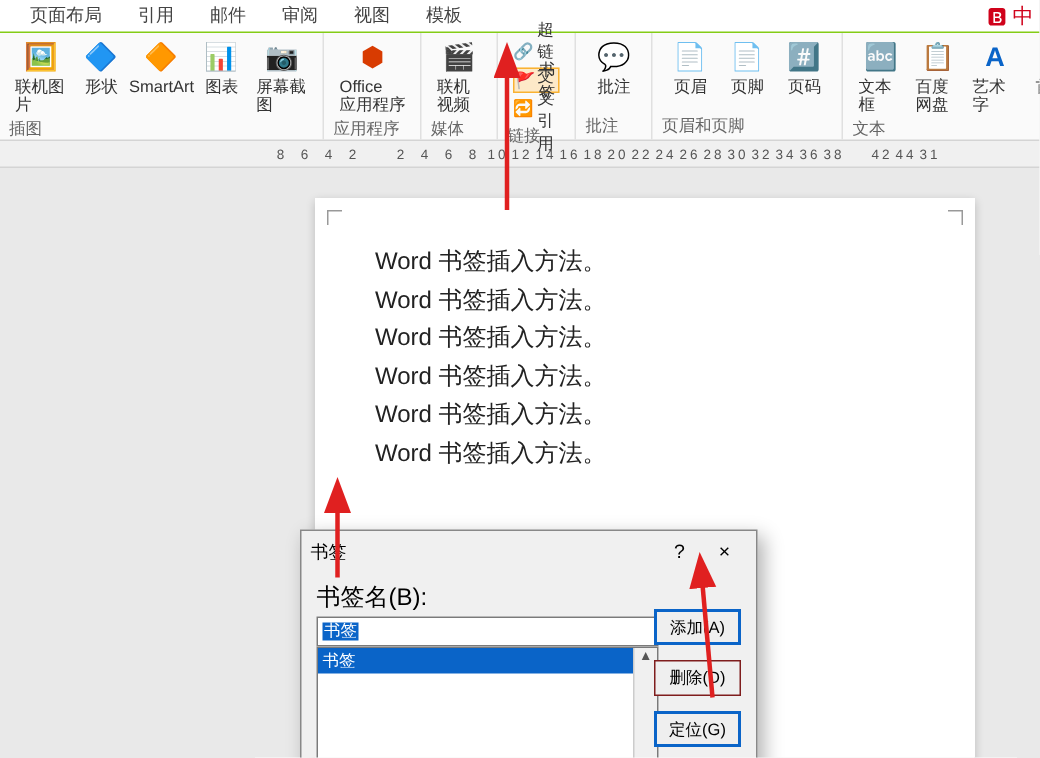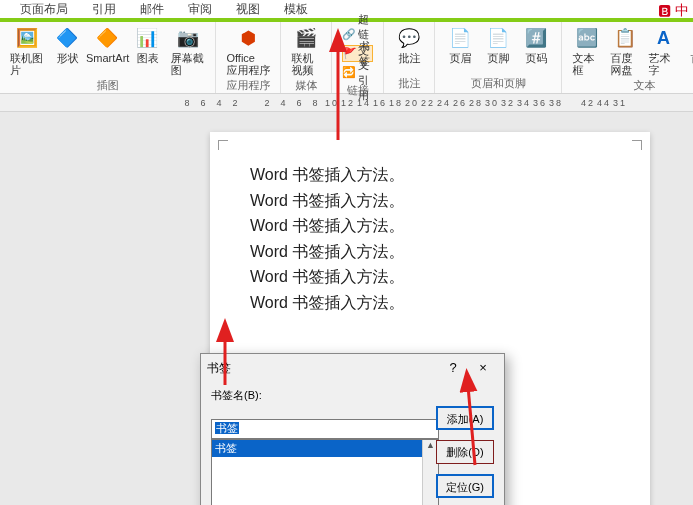--- a/index.html
+++ b/index.html
@@ -1,25 +1,25 @@
 <!DOCTYPE html>
 <html><head>
 <meta charset="utf-8">
 <style>
   * { box-sizing: border-box; margin: 0; padding: 0; font-family: "Microsoft YaHei", sans-serif; }
   body { background: #fff; width: 693px; height: 505px; overflow: hidden; position: relative; font-size: 12px; }
   
-  .tabbar { display: flex; height: 22px; align-items: center; padding-left: 8px; border-bottom: 4px solid #84cc16; }
+  .tabbar { display: flex; height: 22px; align-items: center; padding-left: 8px; border-bottom: 1px solid #84cc16; }
   .tab { padding: 3px 12px; color: #444; cursor: pointer; }
   .logo-corner { position: absolute; right: 4px; top: 2px; color: #d0021b; font-size: 14px; }
 
   .ribbon { display: flex; height: 72px; background: #fafafa; border-bottom: 1px solid #d4d4d4; }
   .ribbon-group { display: flex; flex-direction: column; border-right: 1px solid #e0e0e0; padding: 2px 6px 0; position: relative; }
   .ribbon-group .items { display: flex; flex: 1; align-items: flex-start; }
-  .ribbon-group .label { text-align: center; font-size: 11px; color: #666; padding-bottom: 2px; }
+  .ribbon-group .label { font-size: 11px; color: #666; padding-bottom: 2px; }
   .rbtn { display: flex; flex-direction: column; align-items: center; justify-content: flex-start; padding: 2px 4px; cursor: pointer; min-width: 38px; }
   .rbtn .icon { width: 24px; height: 24px; display: flex; align-items: center; justify-content: center; font-size: 18px; margin-bottom: 2px; }
   .rbtn .txt { font-size: 11px; color: #333; line-height: 1.1; text-align: left; }
   .stack { display: flex; flex-direction: column; gap: 2px; padding: 2px 4px; }
   .stack-item { display: flex; align-items: center; font-size: 11px; color: #333; cursor: pointer; height: 17px; }
   .stack-item .mini-icon { width: 16px; height: 16px; margin-right: 2px; display: inline-flex; align-items: center; justify-content: center; }
   .stack-item.sel { border: 1px solid #f9b233; background: #fde9c8; }
 
   .ruler { height: 18px; background: #f0f0f0; border-bottom: 1px solid #d4d4d4; display: flex; align-items: center; padding-left: 180px; font-size: 9px; color: #555; letter-spacing: 2px; white-space: nowrap; overflow: hidden; }
   .ruler span { display: inline-block; width: 16px; text-align: center; }
@@ -28,21 +28,21 @@
   .page { background: #fff; width: 440px; margin-left: 210px; height: 380px; box-shadow: 0 2px 6px rgba(0,0,0,.2); padding: 30px 40px; position: relative; }
   .page .corner-tl { position:absolute; top:8px; left:8px; width:10px; height:10px; border-top:1px solid #999; border-left:1px solid #999;}
   .page .corner-tr { position:absolute; top:8px; right:8px; width:10px; height:10px; border-top:1px solid #999; border-right:1px solid #999;}
   .doc-line { font-size: 16px; color: #222; line-height: 1.6; }
 
   .dialog { position: absolute; left: 200px; top: 241px; width: 305px; height: 260px; background: #f0f0f0; border: 1px solid #888; box-shadow: 4px 4px 12px rgba(0,0,0,.3); }
   .dialog-title { display: flex; align-items: center; padding: 0 6px; height: 28px; }
   .dialog-title .title { flex: 1; font-size: 12px; }
   .dialog-title .help-btn, .dialog-title .close-btn { width: 30px; height: 22px; text-align: center; cursor: pointer; font-size: 13px; line-height:22px; }
   .dialog-body { padding: 6px 10px; }
-  .field-label { font-size: 11px; margin-bottom: 16px; }
+  .field-label { font-size: 16px; margin-bottom: 2px; }
   .text-input { width: 228px; height: 20px; background: #fff; border: 1px solid #7a7a7a; font-size: 11px; padding: 1px 3px; }
   .text-input .sel { background: #0a64c8; color: #fff; padding: 0 1px; }
   .list-box { width: 228px; height: 150px; background: #fff; border: 1px solid #7a7a7a; margin-top: 0; position: relative; }
   .list-item { background: #0a64c8; color: #fff; font-size: 11px; padding: 1px 3px; }
   .list-scrollbar { position:absolute; top:0; right:0; bottom:0; width:16px; background:#f0f0f0; border-left:1px solid #ccc;}
   .list-scrollbar .up,.list-scrollbar .down { height:16px; text-align:center; font-size:9px; color:#555;}
   .btn-col { position: absolute; right: 10px; top: 52px; display: flex; flex-direction: column; gap: 10px; }
   .dlg-btn { width: 58px; height: 24px; background: #efefef; border: 1px solid #7f1d1d; font-size: 11px; cursor: pointer; text-align: center; line-height: 22px; }
   .dlg-btn.primary { border: 2px solid #0a64c8; }
 

